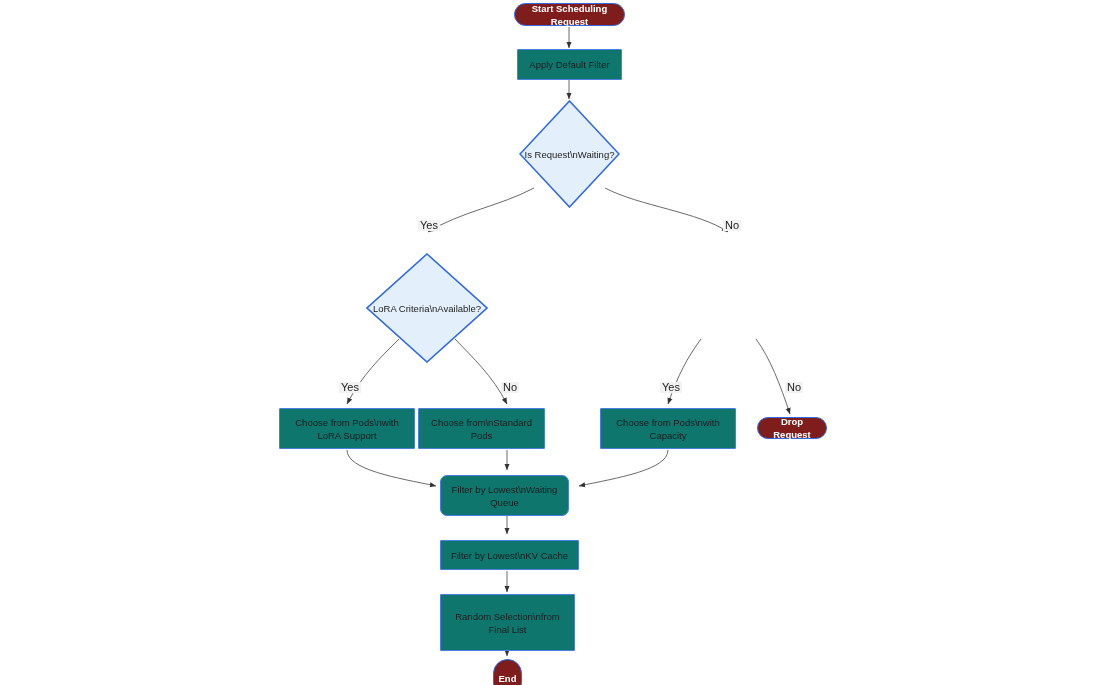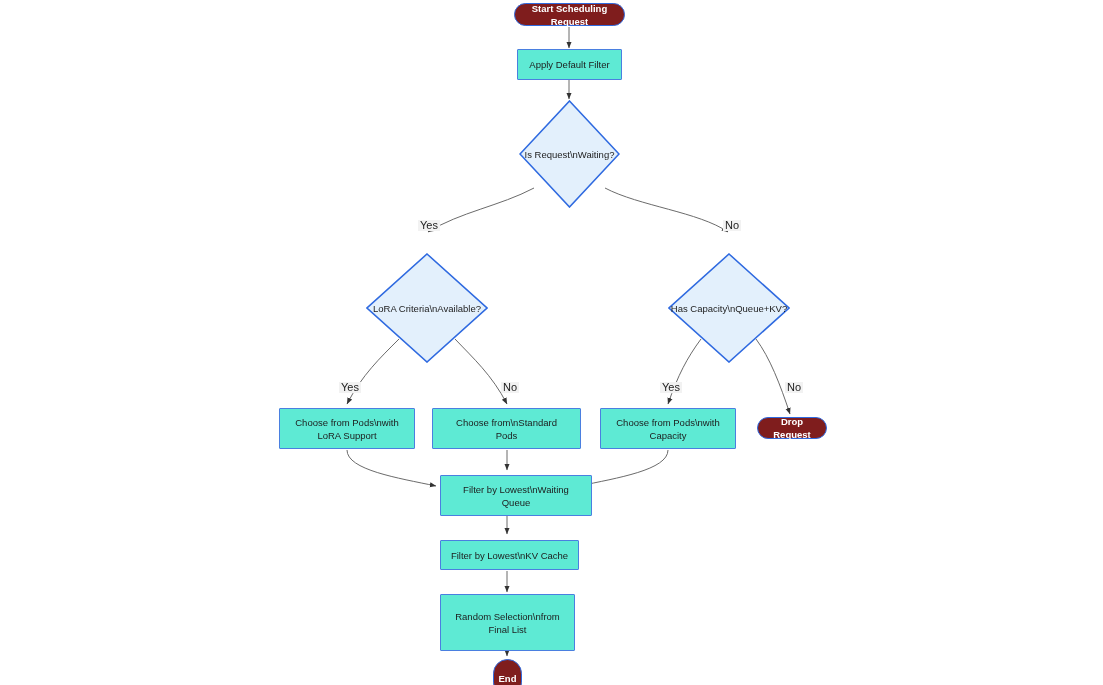--- a/index.html
+++ b/index.html
@@ -31,21 +31,21 @@
     display: flex;
     align-items: center;
     justify-content: center;
     text-align: center;
     color: #1c1c1c;
     font-size: 9.5px;
     line-height: 13px;
     z-index: 3;
   }
   .node.process {
-    background: #5eead4;
+    background: #0f766e;
     border: 1.3px solid #4a7fe0;
     border-radius: 1px;
   }
   .node.terminator {
     background: #7f1d1d;
     border: 1.3px solid #2f6ae0;
     border-radius: 999px;
     color: #ffffff;
     font-weight: bold;
     font-size: 9.5px;
@@ -128,47 +128,41 @@
     <span class="diamond-label">Is Request\nWaiting?</span>
   </div>
 
   <div class="node decision-wrap" style="left:366px; top:253px; width:122px; height:110px;">
     <svg class="diamond-shape" viewBox="0 0 122 110" preserveAspectRatio="none" xmlns="http://www.w3.org/2000/svg">
       <polygon points="61,1 121,55 61,109 1,55" fill="#e3f0fc" stroke="#2f6ae0" stroke-width="1.6"></polygon>
     </svg>
     <span class="diamond-label">LoRA Criteria\nAvailable?</span>
   </div>
 
-  <div class="node decision-wrap" style="left:668px; top:253px; width:122px; height:110px;">
-    <svg class="diamond-shape" viewBox="0 0 122 110" preserveAspectRatio="none" xmlns="http://www.w3.org/2000/svg">
-      <polygon points="61,1 121,55 61,109 1,55" fill="#e3f0fc" stroke="#2f6ae0" stroke-width="1.6"></polygon>
-    </svg>
-    <span class="diamond-label">Has Capacity\nQueue+KV?</span>
-  </div>
 
   <div class="node process" style="left:279px; top:408px; width:136px; height:41px;">
     <span class="node-label">Choose from Pods\nwith
 LoRA Support</span>
   </div>
 
-  <div class="node process" style="left:432px; top:408px; width:149px; height:41px;">
+  <div class="node process" style="left:418px; top:408px; width:127px; height:41px;">
     <span class="node-label">Choose from\nStandard
 Pods</span>
   </div>
 
   <div class="node process" style="left:600px; top:408px; width:136px; height:41px;">
     <span class="node-label">Choose from Pods\nwith
 Capacity</span>
   </div>
 
   <div class="node terminator" style="left:757px; top:417px; width:70px; height:22px;">
     <span class="node-label">Drop Request</span>
   </div>
 
-  <div class="node process" style="left:440px; top:475px; width:152px; height:41px;">
+  <div class="node process" style="left:440px; top:475px; width:129px; height:41px;border-radius:7px;">
     <span class="node-label">Filter by Lowest\nWaiting
 Queue</span>
   </div>
 
   <div class="node process" style="left:440px; top:540px; width:139px; height:30px;">
     <span class="node-label">Filter by Lowest\nKV Cache</span>
   </div>
 
   <div class="node process" style="left:440px; top:594px; width:135px; height:57px;">
     <span class="node-label">Random Selection\nfrom

